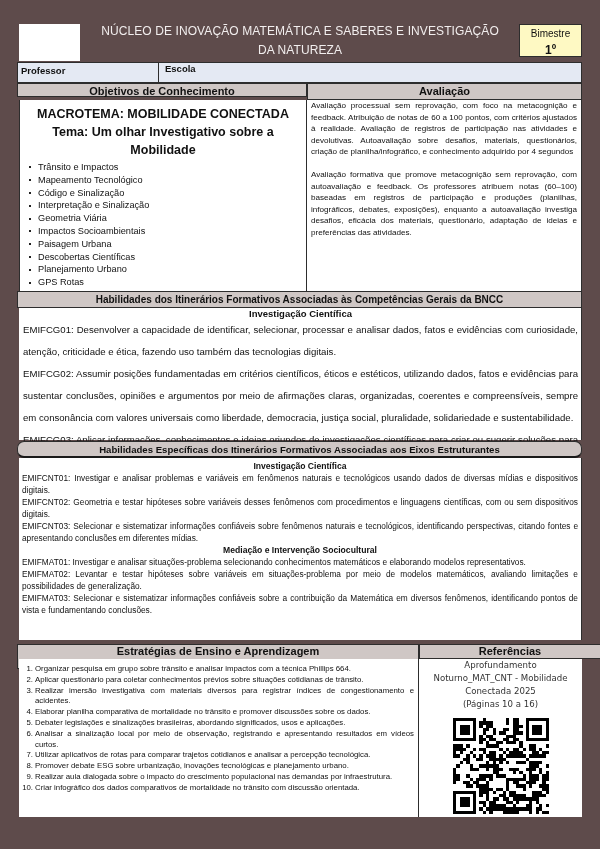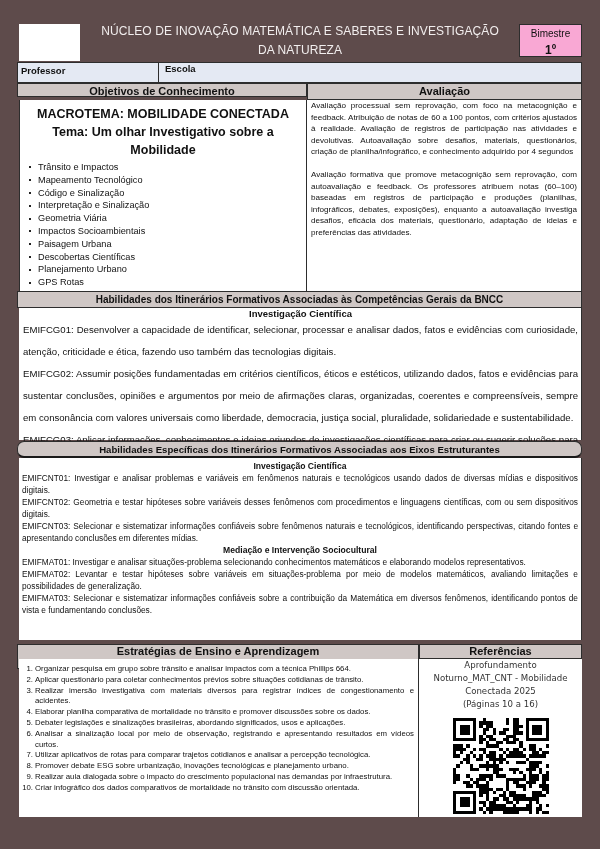--- a/index.html
+++ b/index.html
@@ -10,21 +10,21 @@
     color: #111;
     position: relative;
     overflow: hidden;
   }
   .abs { position: absolute; }
 
   
   .logo-box { left: 19px; top: 24px; width: 61px; height: 37px; background: #fff; }
   .title { left: 80px; top: 22px; width: 440px; height: 40px; color: #f2eeee;
            font-size: 12px; line-height: 19px; text-align: center; letter-spacing: 0.1px; }
-  .bim-box { left: 519px; top: 24px; width: 63px; height: 33px; background: #f9a8d4;
+  .bim-box { left: 519px; top: 24px; width: 63px; height: 33px; background: #fef9c3;
              border: 1px solid #2d2d2d; text-align: center; }
   .bim-label { font-size: 10px; margin-top: 3px; display: block; }
   .bim-value { font-size: 12px; font-weight: bold; display: block; margin-top: 4px; }
 
   
   .info-row { left: 17px; top: 62px; width: 565px; height: 21px; background: #e4e9f3;
               border: 1px solid #2d2d2d; }
   .info-prof { position: absolute; left: 3px; top: 2px; font-size: 9.5px; font-weight: bold; }
   .info-div { position: absolute; left: 140px; top: 0; width: 1px; height: 100%; background: #2d2d2d; }
   .info-esc { position: absolute; left: 147px; top: 0px; font-size: 9.5px; font-weight: bold; }
@@ -59,21 +59,21 @@
   .h-esp { left: 17px; top: 441px; width: 565px; height: 17px; font-size: 9.6px; line-height: 15px;
            border-bottom: 2px solid #1a1a1a; border-radius: 7px; }
   .esp-body { left: 19px; top: 458px; width: 563px; height: 182px; background: #fff;
               border-right: 1px solid #2d2d2d; padding: 2px 3px 0 3px; }
   .esp-sub { text-align: center; font-weight: bold; font-size: 8.6px; line-height: 12px; }
   .esp-p { font-size: 8.3px; line-height: 12px; text-align: justify; }
 
   
   .h-est { left: 17px; top: 644px; width: 402px; height: 25px; font-size: 11px; line-height: 13px;
            border-top: 1px solid #2d2d2d; }
-  .h-ref { left: 419px; top: 644px; width: 163px; height: 15px; font-size: 11px; line-height: 13px;
+  .h-ref { left: 419px; top: 644px; width: 182px; height: 15px; font-size: 11px; line-height: 13px;
            border-top: 1px solid #2d2d2d; }
   .est-body { left: 19px; top: 659px; width: 400px; height: 158px; background: #fff;
               border-right: 1px solid #2d2d2d; padding: 5px 4px 0 3px; }
   .est-list { list-style: none; }
   .est-list li { font-size: 7.8px; line-height: 10.8px; display: flex; text-align: justify; }
   .est-list li .num { width: 11px; flex: 0 0 11px; text-align: right; margin-right: 2px; }
   .est-list li .txt { flex: 1; }
   .ref-body { left: 419px; top: 659px; width: 163px; height: 158px; background: #fff; text-align: center; }
   .ref-text { font-family: "DejaVu Sans", sans-serif; font-size: 8.6px; line-height: 13px; color: #333; padding-top: 0px; }
   .qr { position: absolute; left: 34px; top: 58px; width: 96px; height: 98px; }

